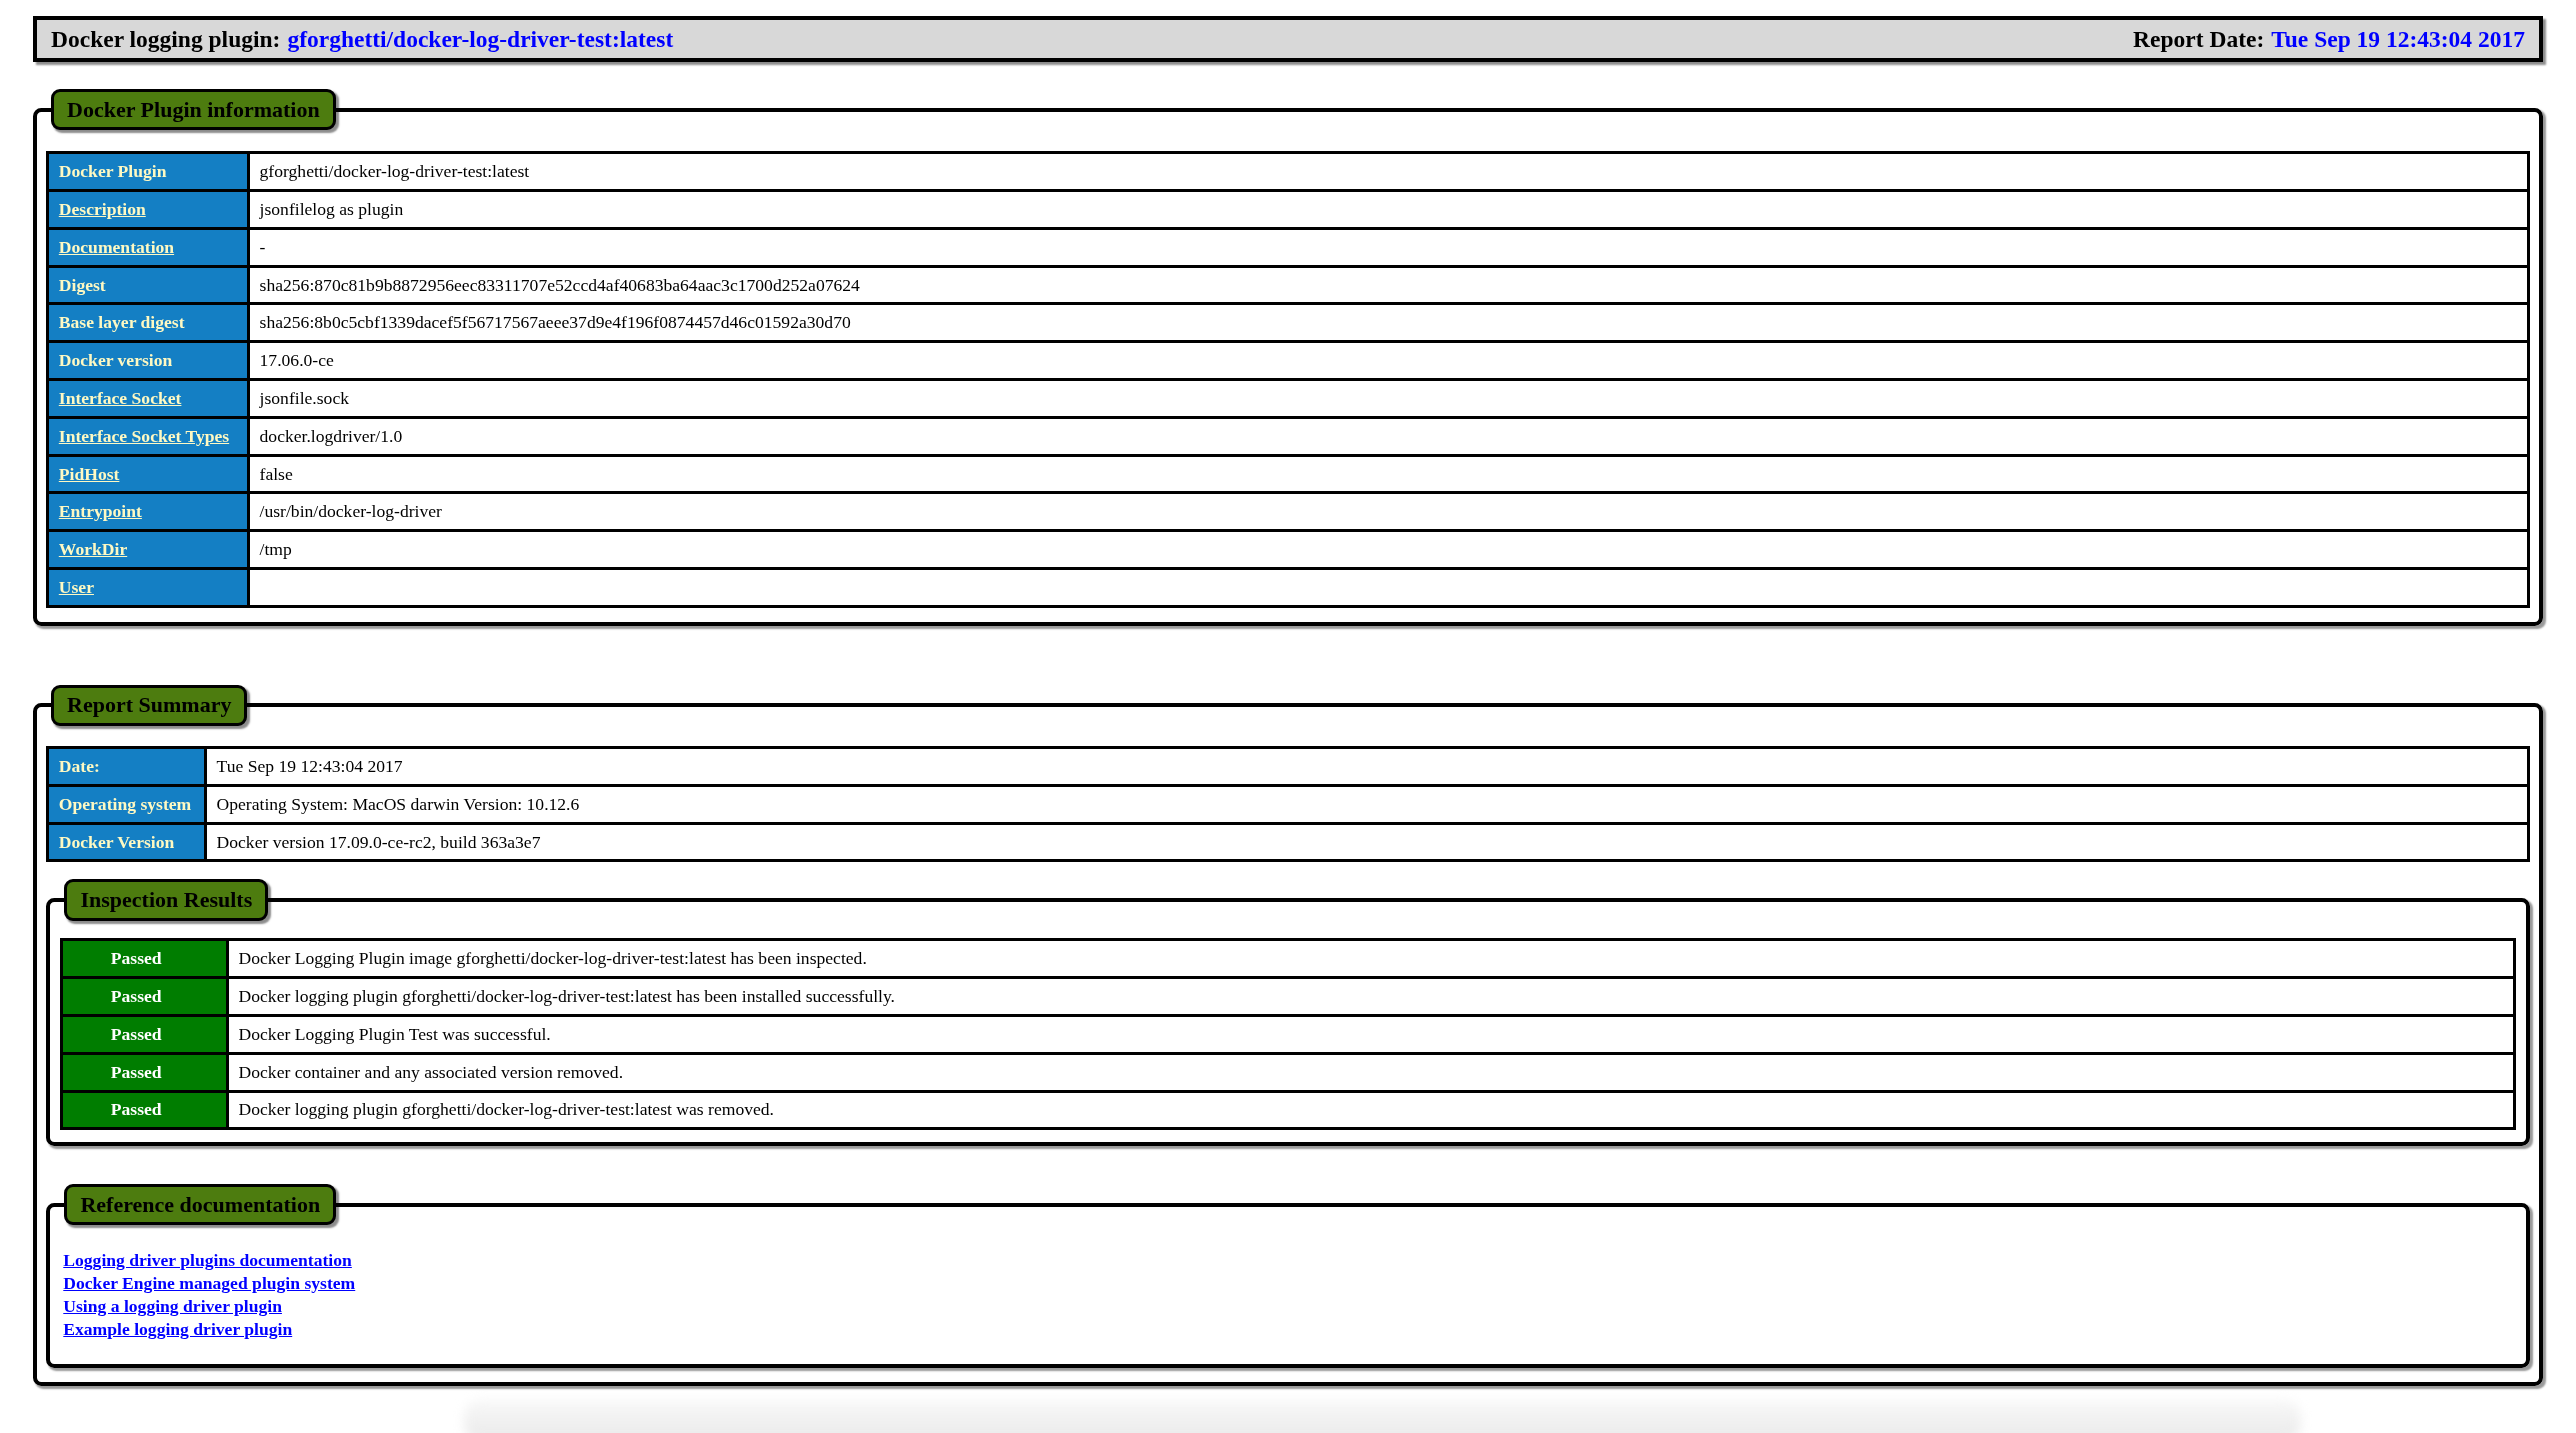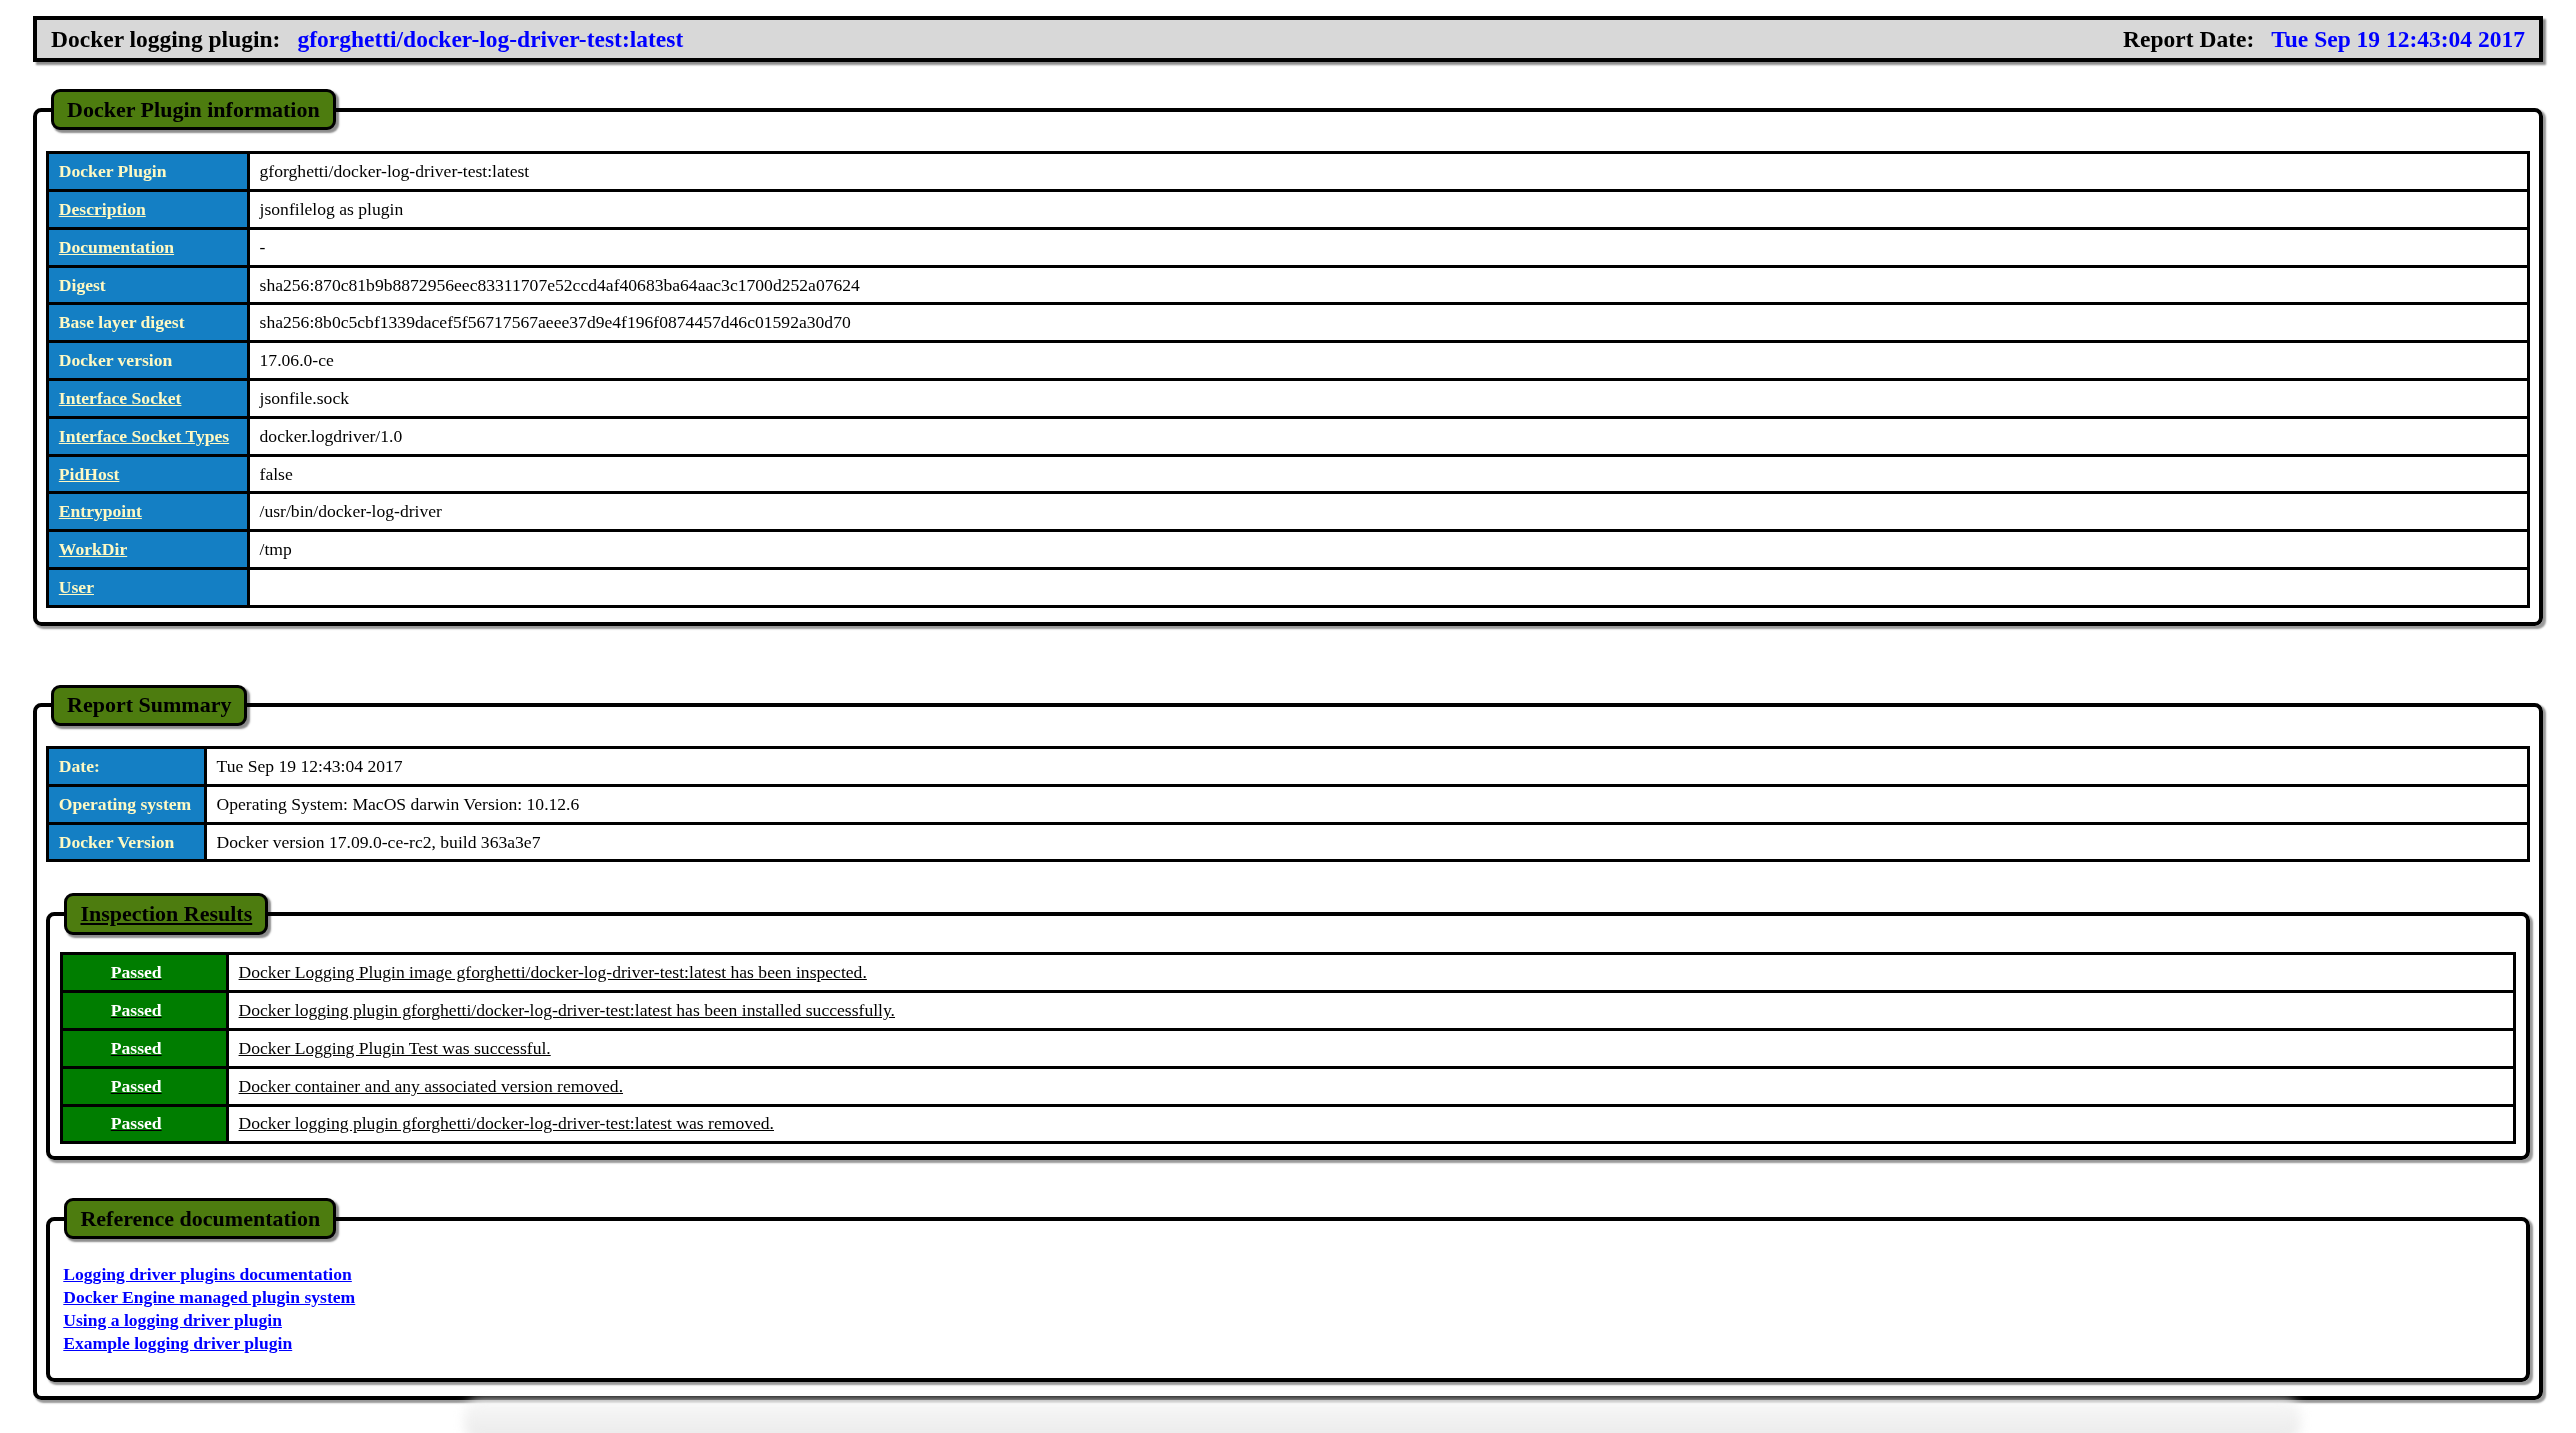--- a/index.html
+++ b/index.html
@@ -23,21 +23,21 @@
     border: 4.1px solid #000;
     box-shadow: 2.9px 2.9px 1.8px rgba(0,0,0,0.45);
     display: flex;
     justify-content: space-between;
     align-items: center;
     padding: 5.3px 14px;
     font-size: 23.5px;
     font-weight: bold;
     white-space: nowrap;
   }
-  .header-left, .header-right { display: flex; gap: 17px; align-items: baseline; }
+  .header-left, .header-right { display: flex; gap: 7px; align-items: baseline; }
   .blue-text { color: #0000ff; text-decoration: none; font-weight: bold; }
 
   
   fieldset {
     border: 4.1px solid #000;
     border-radius: 8.2px;
     box-shadow: 2.9px 2.9px 1.8px rgba(0,0,0,0.40);
     margin: 0;
     padding: 0;
     background: #ffffff;
@@ -50,21 +50,21 @@
     box-shadow: 2.9px 2.9px 1.8px rgba(0,0,0,0.45);
     padding: 4.7px 13px;
     font-size: 22px;
     font-weight: bold;
     margin-left: 4.7px;
     white-space: nowrap;
   }
 
   #plugin-fieldset { margin-top: 27px; padding: 21px 9.4px 14px 9.4px; }
   #summary-fieldset { margin-top: 59px; padding: 20px 9.4px 14px 9.4px; }
-  #inspection-fieldset { margin-top: 31px; padding: 17.6px 9.4px 11.7px 9.4px; text-decoration: underline; }
+  #inspection-fieldset { margin-top: 17px; padding: 17.6px 9.4px 11.7px 9.4px; }
   #reference-fieldset { margin-top: 38px; padding: 21px 9.4px 23.5px 9.4px; }
 
   
   table {
     width: 100%;
     border-collapse: collapse;
     border: 3.5px solid #000;
     table-layout: fixed;
   }
   td {

